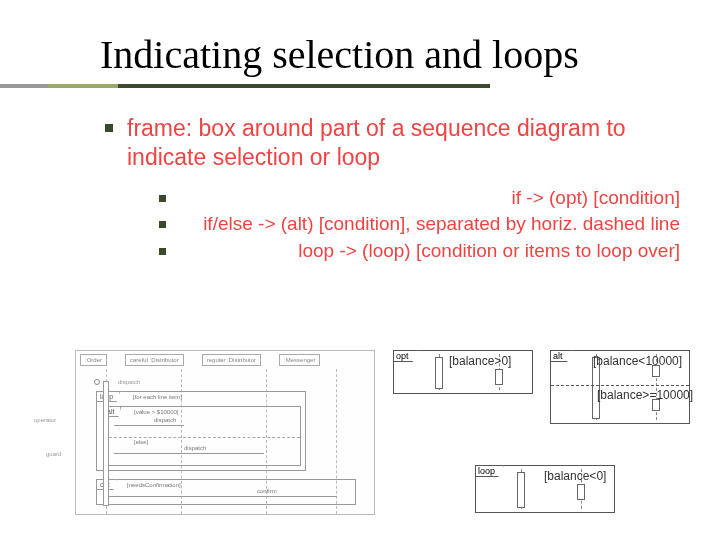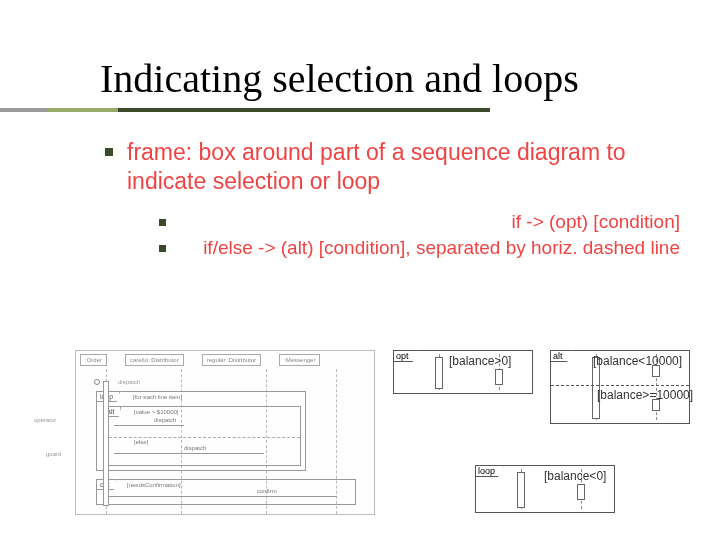--- a/index.html
+++ b/index.html
@@ -5,21 +5,21 @@
   * { box-sizing: border-box; margin: 0; padding: 0; }
   body {
     width: 720px;
     height: 540px;
     background: #fff;
     font-family: Verdana, Geneva, sans-serif;
     position: relative;
     overflow: hidden;
   }
   .title-wrap {
-    padding: 55px 0 8px 100px;
+    padding: 31px 0 8px 100px;
     position: relative;
   }
   .title {
     font-family: "Times New Roman", serif;
     font-size: 40px;
     font-weight: normal;
     color: #000;
   }
   .accent-bar {
     position: absolute;
@@ -195,20 +195,21 @@
   </div>
 </div>
 
 <div class="content">
   <ul class="lvl1">
     <li>
       <span>frame: box around part of a sequence diagram to indicate selection or loop</span>
       <ul class="lvl2">
         <li>if -&gt; (opt) [condition]</li>
         <li>if/else -&gt; (alt) [condition], separated by horiz. dashed line</li>
+        <li>loop -&gt; (loop) [condition or items to loop over]</li>
       </ul>
     </li>
   </ul>
 </div>
 
 <div class="diagrams">
 
   <div class="dg-left">
     <div class="hdr">
       <span class="box">:Order</span>

